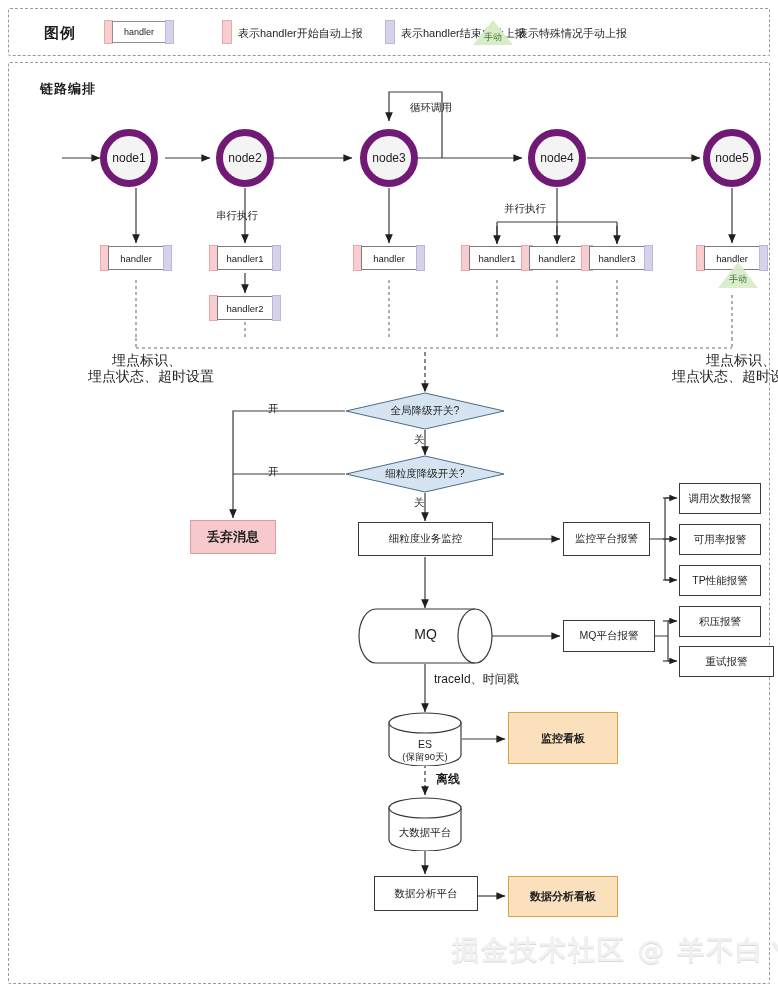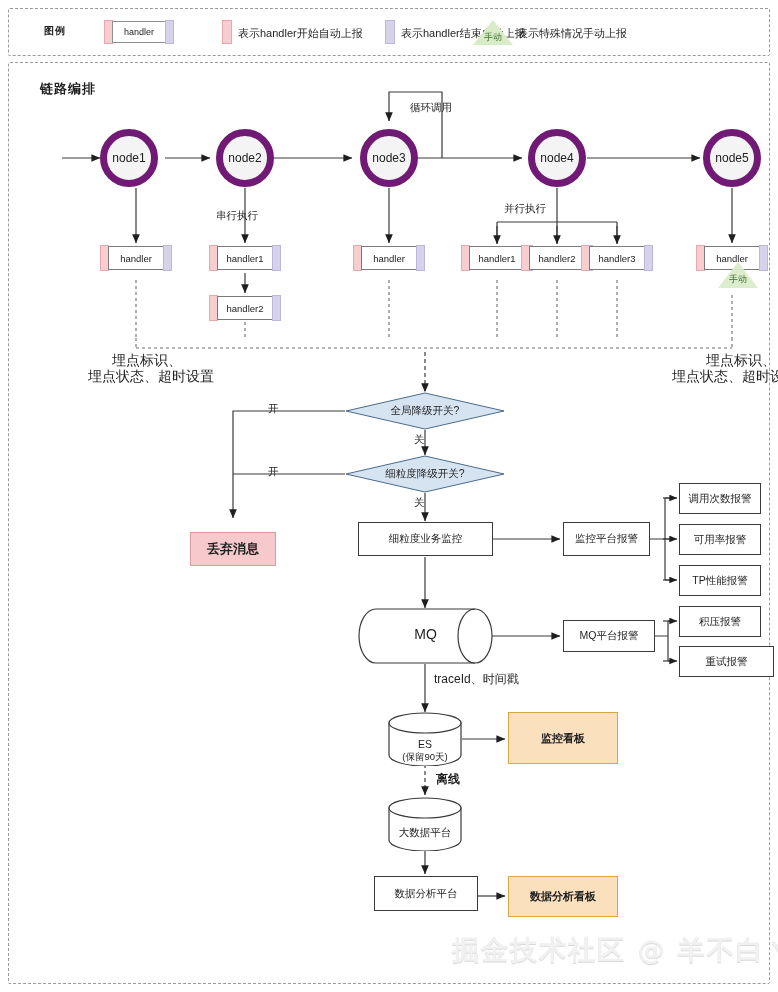--- a/index.html
+++ b/index.html
@@ -6,21 +6,21 @@
   body{width:778px;height:992px;position:relative;
        font-family:"Liberation Sans","DejaVu Sans",sans-serif;
        color:#1f1f1f;-webkit-font-smoothing:antialiased;}
 
   
   .frame{position:absolute;border:1px dashed #9a9a9a;border-radius:2px;box-sizing:border-box;}
   #legend-frame{left:8px;top:8px;width:762px;height:48px;}
   #main-frame{left:8px;top:62px;width:762px;height:922px;}
 
   
-  #legend-title{position:absolute;left:44px;top:24px;font-size:10px;font-weight:bold;letter-spacing:1px;}
+  #legend-title{position:absolute;left:44px;top:24px;font-size:15px;font-weight:bold;letter-spacing:1px;}
   .lg-item{position:absolute;font-size:11px;white-space:nowrap;}
   .lg-handler{position:absolute;left:104px;top:20px;width:70px;height:24px;}
   .lg-handler .bar-l{position:absolute;left:0;top:0;width:9px;height:24px;background:#f7cdd0;border:1px solid #e8a8ad;box-sizing:border-box;}
   .lg-handler .bar-r{position:absolute;right:0;top:0;width:9px;height:24px;background:#d6d2ea;border:1px solid #bdb7dc;box-sizing:border-box;}
   .lg-handler .core{position:absolute;left:8px;top:1px;width:54px;height:22px;background:#fff;border:1px solid #8f8f8f;box-sizing:border-box;
        display:flex;align-items:center;justify-content:center;font-size:9px;}
   .sw{position:absolute;width:10px;height:24px;top:20px;box-sizing:border-box;}
   #sw-start{left:222px;background:#f7cdd0;border:1px solid #e8a8ad;}
   #sw-end{left:385px;background:#d6d2ea;border:1px solid #bdb7dc;}
   #lg-text-start{left:238px;top:26px;}
@@ -53,21 +53,21 @@
   #manual-tri .tri{position:absolute;left:0;top:0;width:0;height:0;border-left:20px solid transparent;border-right:20px solid transparent;border-bottom:26px solid #d8ecc8;opacity:.92;}
   #manual-tri .tlab{position:absolute;left:0;top:11px;width:40px;text-align:center;font-size:9px;color:#3e6b2e;}
 
   
   .lbl{position:absolute;font-size:10.5px;color:#1f1f1f;white-space:nowrap;}
   .note{position:absolute;font-size:14px;line-height:16px;color:#1f1f1f;white-space:nowrap;}
 
   
   .rbox{position:absolute;box-sizing:border-box;background:#fff;border:1px solid #3a3a3a;
         display:flex;align-items:center;justify-content:center;font-size:10.5px;color:#1f1f1f;text-align:center;}
-  .pinkbox{background:#f6c9cc;border:1px solid #e09ba0;font-size:13px;font-weight:bold;margin-top:12px;}
+  .pinkbox{background:#f6c9cc;border:1px solid #e09ba0;font-size:13px;font-weight:bold;}
   .orangebox{background:#fae0bd;border:1px solid #d9a441;font-weight:bold;font-size:11px;}
 
   .diamond-wrap{position:absolute;}
   .diamond-wrap svg{display:block;}
   .diamond-wrap .dlab{position:absolute;left:0;top:0;width:100%;height:100%;
       display:flex;align-items:center;justify-content:center;font-size:10.5px;color:#1f1f1f;}
 
   .cyl{position:absolute;}
   .cyl svg{display:block;}
   .cyl .clab{position:absolute;left:0;width:100%;text-align:center;font-size:10.5px;line-height:14px;color:#1f1f1f;}

